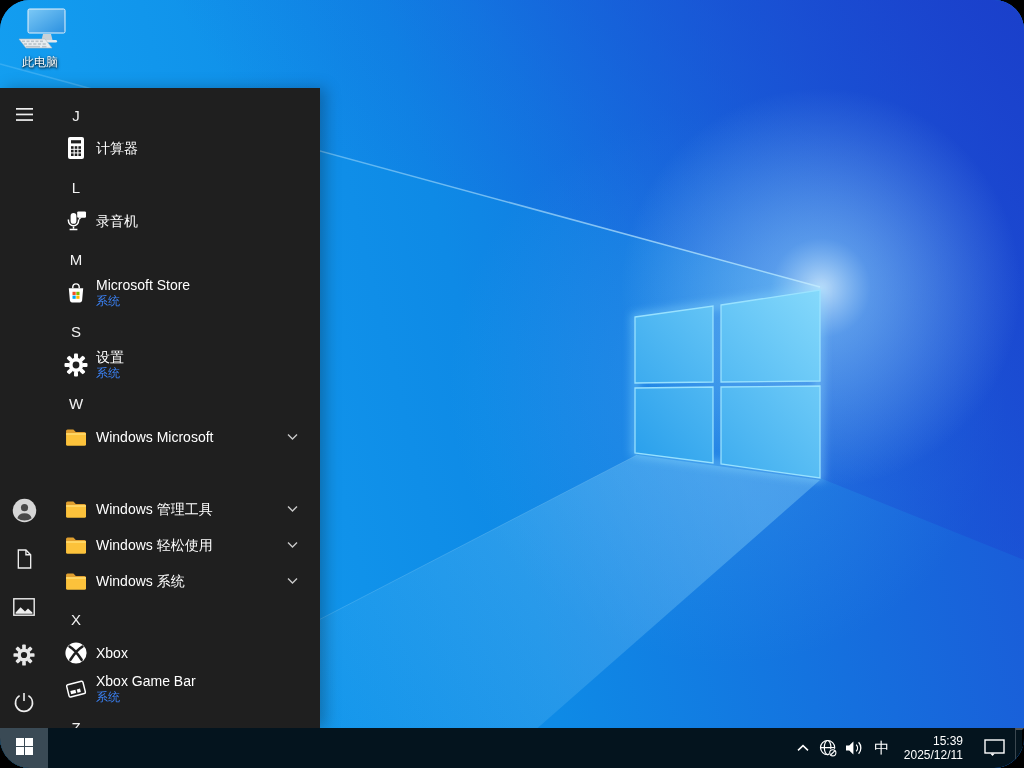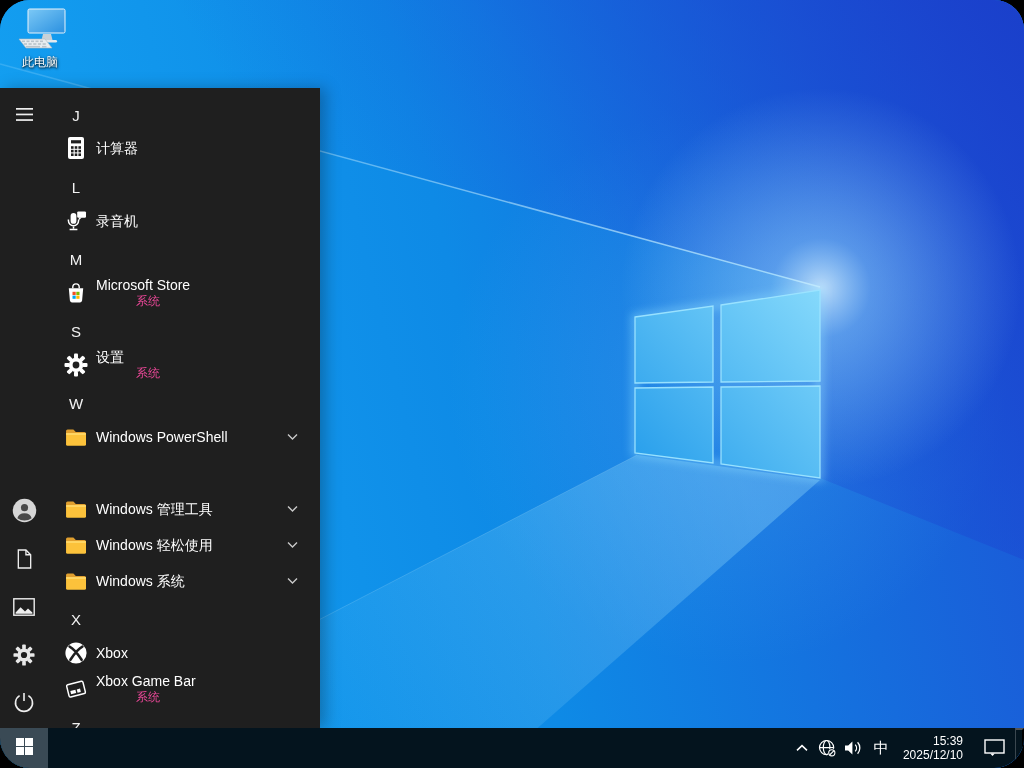--- a/index.html
+++ b/index.html
@@ -21,21 +21,21 @@
             justify-content:center;background:none;border:none;padding:0;color:#e8e8e8;}
   .app-list{position:absolute;left:0;top:0;width:100%;height:100%;}
   .row{position:absolute;left:0;width:100%;}
   .letter{position:absolute;left:58px;top:50%;transform:translateY(-50%);width:36px;
           text-align:center;color:#f2f2f2;font-size:15px;}
   .app-icon{position:absolute;left:58px;top:50%;transform:translateY(-50%);width:36px;height:36px;
             display:flex;align-items:center;justify-content:center;}
   .app-text{position:absolute;left:96px;right:36px;top:50%;transform:translateY(-50%);
             display:flex;flex-direction:column;color:#fff;}
   .app-label{font-size:14px;line-height:17px;white-space:nowrap;overflow:hidden;}
-  .app-sub{font-size:12px;line-height:15px;color:#ec4899;margin-left:40px;}
+  .app-sub{font-size:12px;line-height:15px;color:#3b82f6;}
   .chev{position:absolute;left:284px;top:50%;transform:translateY(-50%);width:16px;
         display:flex;justify-content:center;}
 
   
   .taskbar{position:absolute;left:0;top:728px;width:1024px;height:40px;
            background:var(--taskbar-bg,#04141e);}
   .start-btn{position:absolute;left:0;top:0;width:48px;height:40px;border:none;padding:0;
              background:var(--start-active,#3a4a55);display:flex;align-items:center;justify-content:center;}
   .tray{position:absolute;right:0;top:0;height:40px;display:flex;align-items:center;}
   .tray-item{height:40px;display:flex;align-items:center;justify-content:center;color:#fff;
@@ -287,21 +287,21 @@
         </div>
         <div class="row app-row" style="top: 331px; height: 36px;">
           <span class="app-icon">
             <svg width="23" height="19" viewBox="0 0 24 20">
               <path d="M1,3.2 a1.6,1.6 0 0 1 1.6,-1.6 h6.1 l2.6,2.6 h9.1 a1.6,1.6 0 0 1 1.6,1.6 v1 h-21 z" fill="#e09f2f"></path>
               <rect x="1" y="5.4" width="21" height="13.2" rx="1.6" fill="#fcc23b"></rect>
               <rect x="1" y="5.4" width="21" height="1.8" fill="#ffd96a"></rect>
             </svg>
           </span>
           <span class="app-text">
-            <span class="app-label">Windows PowerShell</span>
+            <span class="app-label">Windows Microsoft</span>
           </span>
           <span class="chev">
             <svg width="11" height="7" viewBox="0 0 11 7">
               <path d="M1,1 l4.5,4.4 L10,1" fill="none" stroke="#c9c9c9" stroke-width="1.4"></path>
             </svg>
           </span>
         </div>
         <div class="row app-row" style="top: 403px; height: 36px;">
           <span class="app-icon">
             <svg width="23" height="19" viewBox="0 0 24 20">
@@ -422,21 +422,21 @@
       <button class="tray-item ti-vol" id="tray-vol">
           <svg width="19" height="16" viewBox="0 0 19 16">
             <path d="M1,5.4 h3.2 l4.2,-4 v13.2 l-4.2,-4 h-3.2 z" fill="#fff"></path>
             <path d="M11.2,4.6 a5,5 0 0 1 0,6.8" fill="none" stroke="#fff" stroke-width="1.3"></path>
             <path d="M13.6,2.3 a8.4,8.4 0 0 1 0,11.4" fill="none" stroke="#fff" stroke-width="1.3"></path>
           </svg>
         </button>
       <button class="tray-item ti-ime">中</button>
       <button class="tray-item clock">
         <span>15:39</span>
-        <span>2025/12/10</span>
+        <span>2025/12/11</span>
       </button>
       <button class="tray-item ti-action" id="tray-action">
           <svg width="21" height="18" viewBox="0 0 21 18">
             <rect x="1" y="1" width="19" height="13" fill="none" stroke="#fff" stroke-width="1.4"></rect>
             <path d="M6.2,14.4 l2.3,2.6 l2.3,-2.6 z" fill="#fff"></path>
           </svg>
         </button>
       <button class="show-desktop"></button>
     </div>
   </div>

